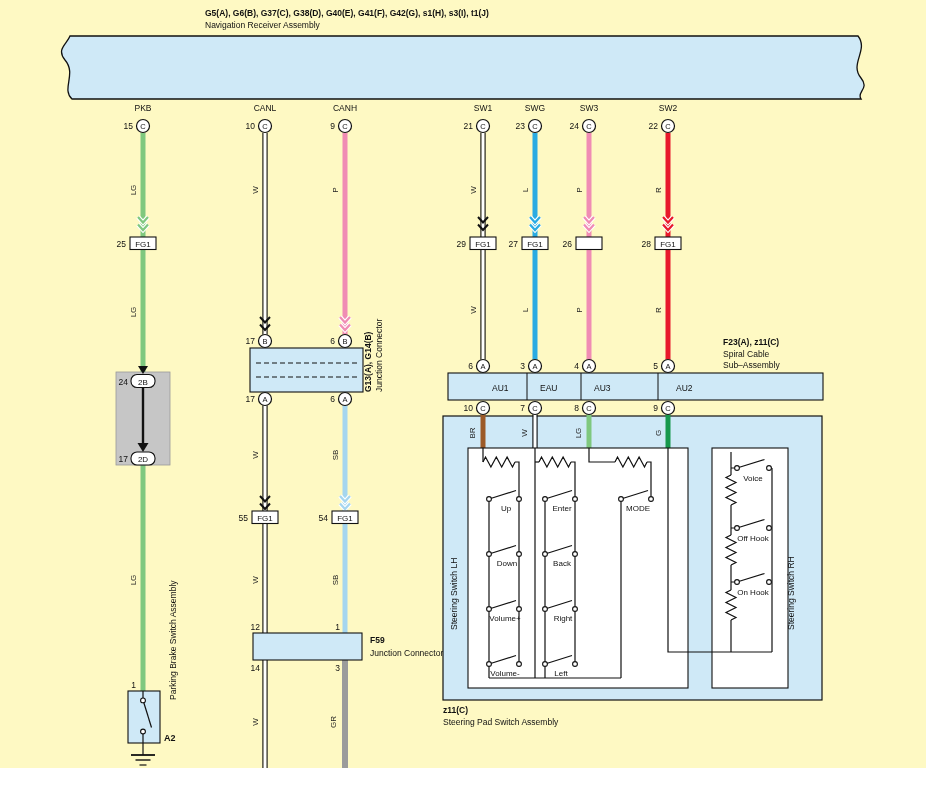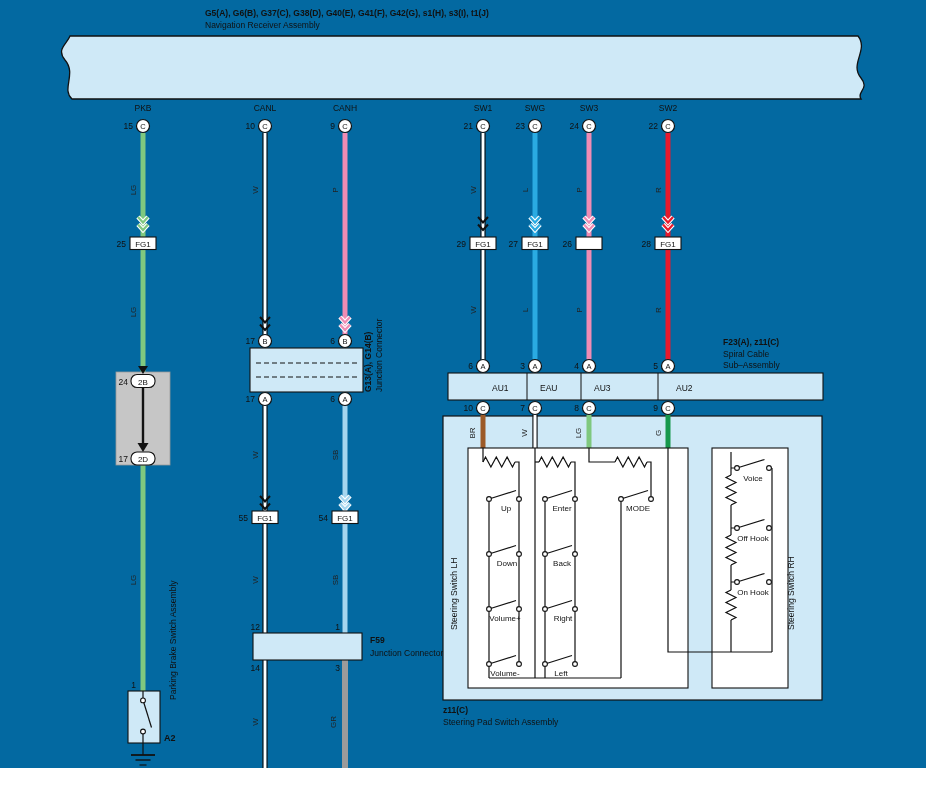--- a/index.html
+++ b/index.html
@@ -1,16 +1,16 @@
 <!DOCTYPE html>
 <html><head>
 <meta charset="utf-8">
 <style>
   html,body{margin:0;padding:0;background:#fff}
-  .wrap{width:926px;height:768px;position:relative;background:#0369a1;overflow:hidden}
+  .wrap{width:926px;height:768px;position:relative;background:#fef9c3;overflow:hidden}
   svg{display:block}
   text{fill:#111;font-family:"Liberation Sans","DejaVu Sans",sans-serif}
   .t7{font-size:7.5px}
   .t8{font-size:8px}
   .t85{font-size:8.5px}
   .t9{font-size:9px}
   .b{font-weight:700}
   .wl{fill:#222}
 </style>
 </head>

